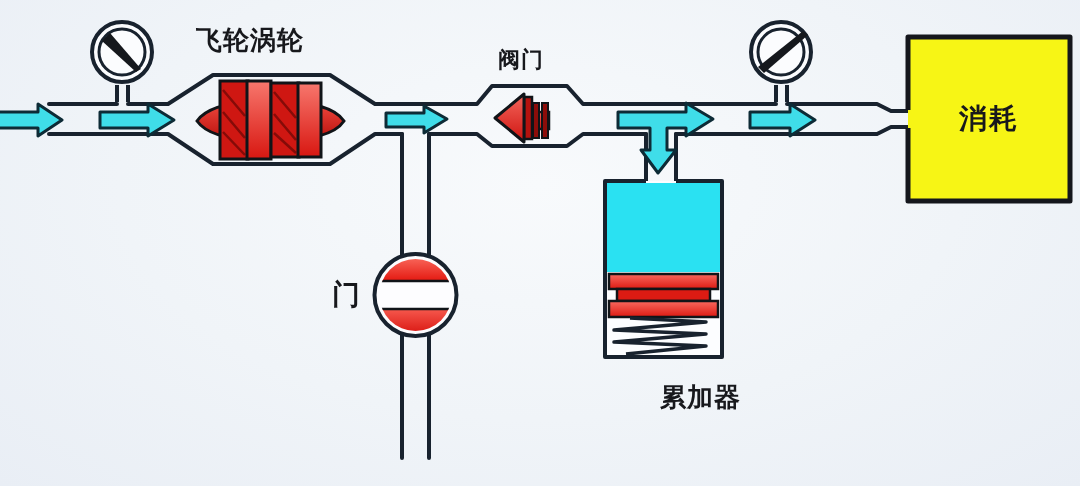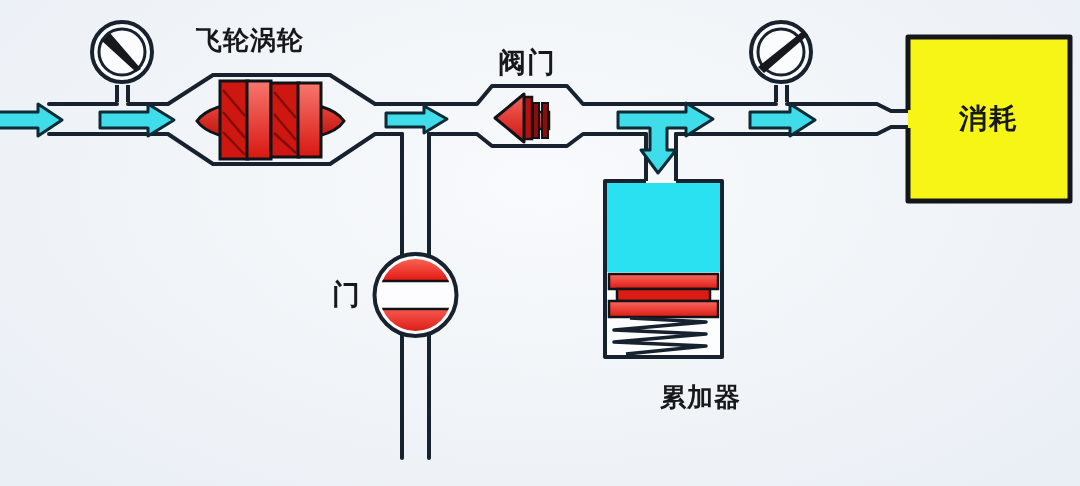--- a/index.html
+++ b/index.html
@@ -134,21 +134,21 @@
       <polygon points="-3,112 38,112 38,104 62,120 38,136 38,128 -3,128"></polygon>
       <polygon points="100,112 148,112 148,104 174,120 148,136 148,128 100,128"></polygon>
       <polygon points="386,113 424,113 424,106 447,119 424,133 424,127 386,127"></polygon>
       <path d="M618,112 H686 V103 L713,119 L686,136 V128 H667 V150 H676 L658,173 L641,150 H650 V128 H618 Z"></path>
       <polygon points="750,112 790,112 790,104 815,120 790,136 790,128 750,128"></polygon>
     </g>
   </svg>
 
   <div class="label" style="left:196px; top:27px;">飞轮涡轮</div>
 
-  <div class="label" style="left:498px; top:49px; font-size:28px;">阀门</div>
+  <div class="label" style="left:498px; top:49px; font-size:22px;">阀门</div>
 
   <div class="label" style="left:332px; top:281px; font-size:28px;">门</div>
 
   <div class="label" style="left:660px; top:384px;">累加器</div>
 
   <div class="label consumer-label">消耗</div>
 
 </div>
 
 </body></html>

